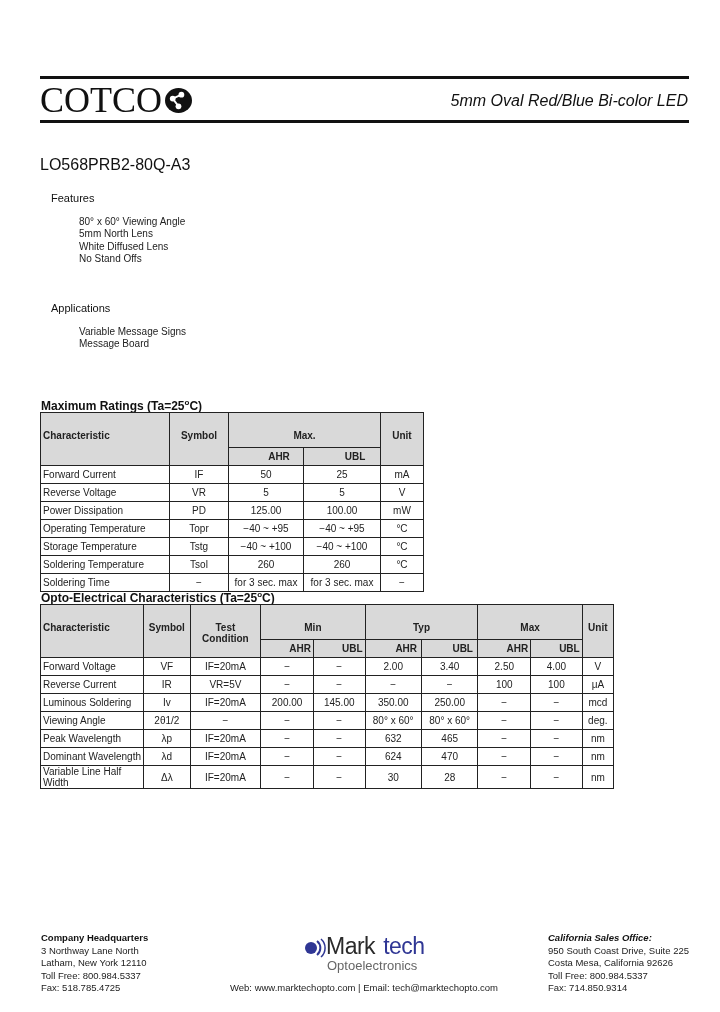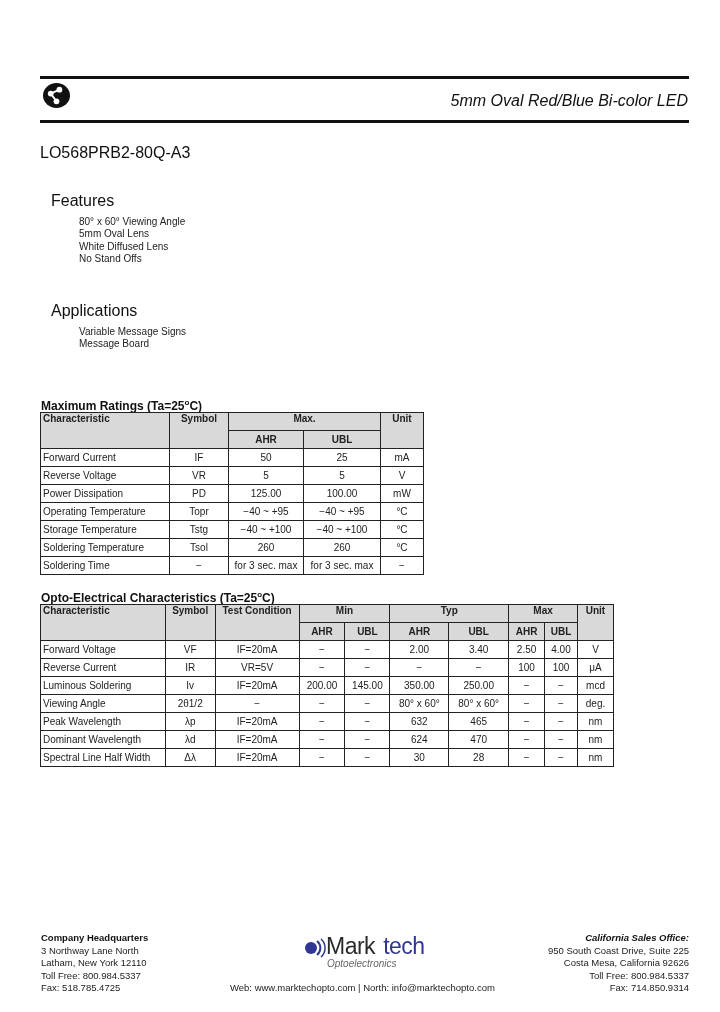--- a/index.html
+++ b/index.html
@@ -2,59 +2,60 @@
 <html><head>
 <meta charset="utf-8">
 <style>
   html, body { margin:0; padding:0; background:#fff; }
   body { width:720px; height:1012px; position:relative; font-family:"Liberation Sans", sans-serif; color:#111; overflow:hidden; }
   .abs { position:absolute; }
   .rule { position:absolute; left:40px; width:649px; height:3px; background:#111; }
   .cotco { left:40px; top:82px; font-family:"Liberation Serif", serif; font-size:36px; letter-spacing:0px; line-height:36px; color:#111; display:flex; align-items:center; }
   .cotco-mark { width:29px; height:27px; margin-left:2px; }
   .doc-title { right:32px; top:92px; font-size:16px; font-weight:normal;font-style:italic; }
-  .part { left:40px; top:144px; font-size:16px;text-align:center; }
-  .sec-h { left:51px; font-size:16px; }
+  .part { left:40px; top:156px; font-size:16px;text-align:center; }
+  .sec-h { left:51px; font-size:11px; }
   .list { left:51px; font-size:10px; line-height:12.3px; color:#222;margin-left:28px; }
   .tbl-title { left:41px; font-size:12px; font-weight:bold;text-align:right; }
   .tbl-title sup { font-size:8px; }
   table { position:absolute; border-collapse:collapse; font-size:10px; color:#222; }
   td, th { border:1px solid #222; height:17px; padding:0 2px; text-align:center; font-weight:normal; }
-  th { background:#d9d9d9; font-weight:bold; font-size:10px; vertical-align:top; padding-top:0; }
-  th.sub { vertical-align:middle; padding-top:0; }
+  th { background:#d9d9d9; font-weight:bold; font-size:10px; vertical-align:top; padding-top:17px; }
+  th.sub { vertical-align:middle; padding-top:0;padding-left:28px; }
   td.l, th.l { text-align:left; }
   .foot { font-size:9.5px; line-height:12.5px; color:#222; }
   .foot b { color:#111; }
   .mk-logo { left:304px; top:934px; display:flex; align-items:flex-end; }
   .mk-word { font-size:23px; color:#2a2a2a; letter-spacing:-0.5px; line-height:24px; }
   .mk-word .tech { color:#2f3694;margin-left:8px; }
-  .mk-sub { left:327px; top:958px; font-size:10px; font-style:italic; color:#666; }
+  .mk-sub { left:327px; top:958px; font-size:13px; color:#666; }
   .mk-web { left:230px; top:982px; font-size:9.5px; color:#222; }
 </style>
 </head>
 <body>
 
 <div class="rule" style="top:76px;"></div>
 <div class="abs cotco">
+  <span>COTCO</span>
   <svg class="cotco-mark" viewBox="0 0 30 28">
     <ellipse cx="15" cy="14" rx="14" ry="13" fill="#111"></ellipse>
     <circle cx="9" cy="12" r="3" fill="#fff"></circle>
     <circle cx="18" cy="8" r="3" fill="#fff"></circle>
     <circle cx="15" cy="20" r="3" fill="#fff"></circle>
     <path d="M9 12 L18 8 M9 12 L15 20" stroke="#fff" stroke-width="2"></path>
   </svg>
 </div>
 <div class="abs doc-title">5mm Oval Red/Blue Bi-color LED</div>
 <div class="rule" style="top:120px;"></div>
 <div class="abs part">LO568PRB2-80Q-A3</div>
 
 <div class="abs sec-h" style="top:192px;">Features</div>
 <div class="abs list" style="top:216px;">
   <div>80° x 60° Viewing Angle</div>
-  <div>5mm Oval Lens</div>
+  <div>5mm North Lens</div>
   <div>White Diffused Lens</div>
   <div>No Stand Offs</div>
 </div>
 
 <div class="abs sec-h" style="top:302px;text-align:right;">Applications</div>
 <div class="abs list" style="top:326px;">
   <div>Variable Message Signs</div>
   <div>Message Board</div>
 </div>
 
@@ -228,21 +229,21 @@
         <td>IF=20mA</td>
         <td>−</td>
         <td>−</td>
         <td>624</td>
         <td>470</td>
         <td>−</td>
         <td>−</td>
         <td>nm</td>
       </tr>
   <tr>
-        <td class="l">Spectral Line Half Width</td>
+        <td class="l">Variable Line Half Width</td>
         <td>Δλ</td>
         <td>IF=20mA</td>
         <td>−</td>
         <td>−</td>
         <td>30</td>
         <td>28</td>
         <td>−</td>
         <td>−</td>
         <td>nm</td>
       </tr>
@@ -259,21 +260,21 @@
 
 <div class="abs mk-logo">
   <svg width="22" height="20" viewBox="0 0 22 20">
     <circle cx="7" cy="10" r="6" fill="#2f3694"></circle>
     <path d="M13 3 A9 9 0 0 1 13 17" stroke="#2f3694" stroke-width="2" fill="none"></path>
     <path d="M17 1 A12 12 0 0 1 17 19" stroke="#2f3694" stroke-width="1.5" fill="none"></path>
   </svg>
   <span class="mk-word"><span>Mark</span><span class="tech">tech</span></span>
 </div>
 <div class="abs mk-sub">Optoelectronics</div>
-<div class="abs mk-web">Web: www.marktechopto.com | North: info@marktechopto.com</div>
-
-<div class="abs foot" style="right:31px; top:932px; text-align:right;">
+<div class="abs mk-web">Web: www.marktechopto.com | Email: tech@marktechopto.com</div>
+
+<div class="abs foot" style="right:31px; top:932px; text-align:left;">
   <div><b><i>California Sales Office:</i></b></div>
   <div>950 South Coast Drive, Suite 225</div>
   <div>Costa Mesa, California 92626</div>
   <div>Toll Free: 800.984.5337</div>
   <div>Fax: 714.850.9314</div>
 </div>
 
 </body></html>

